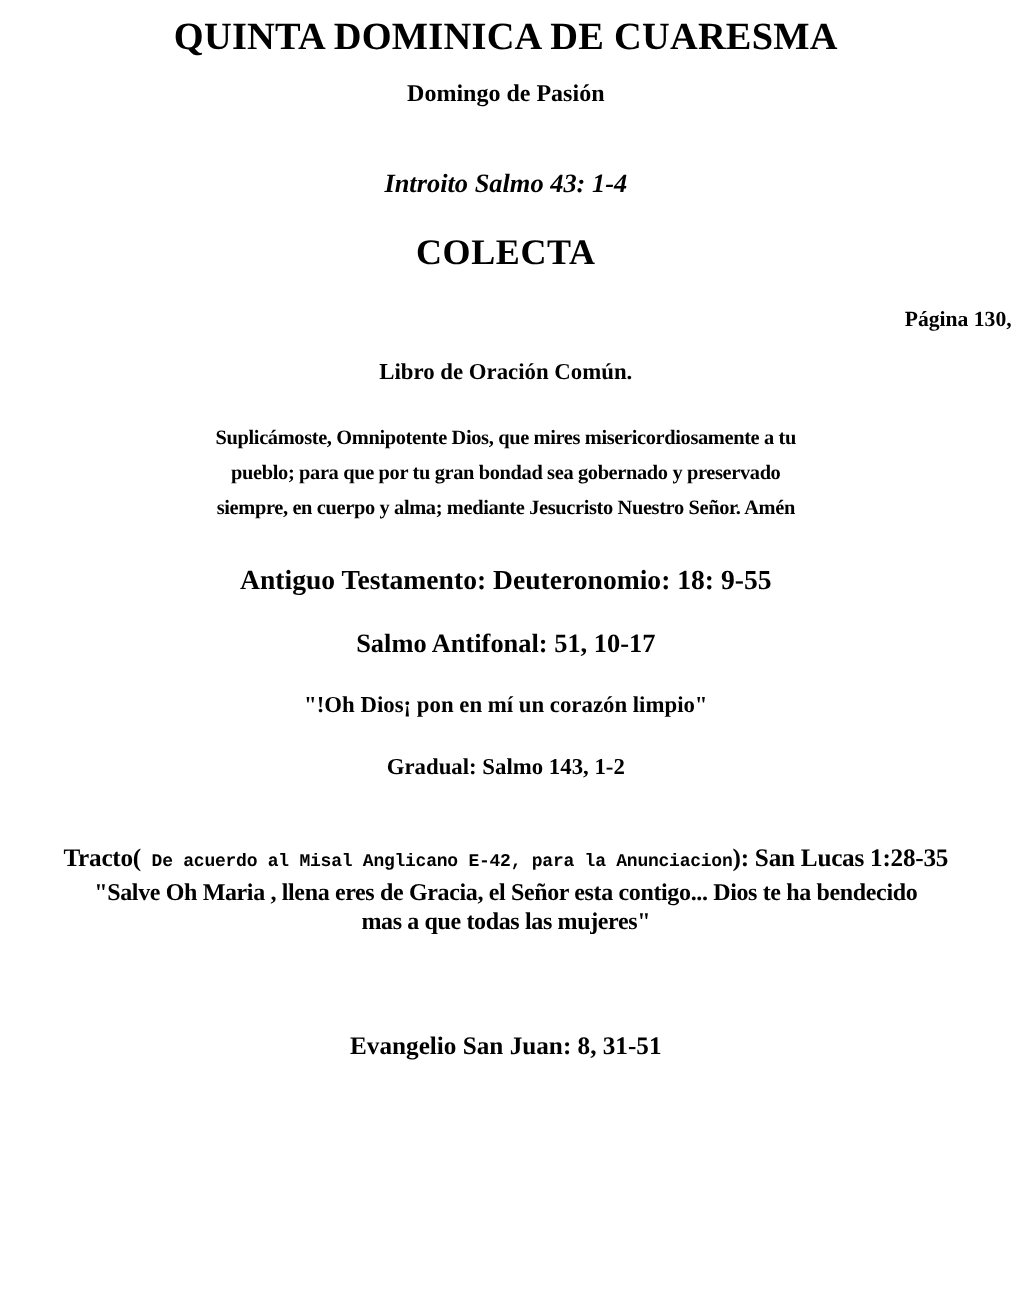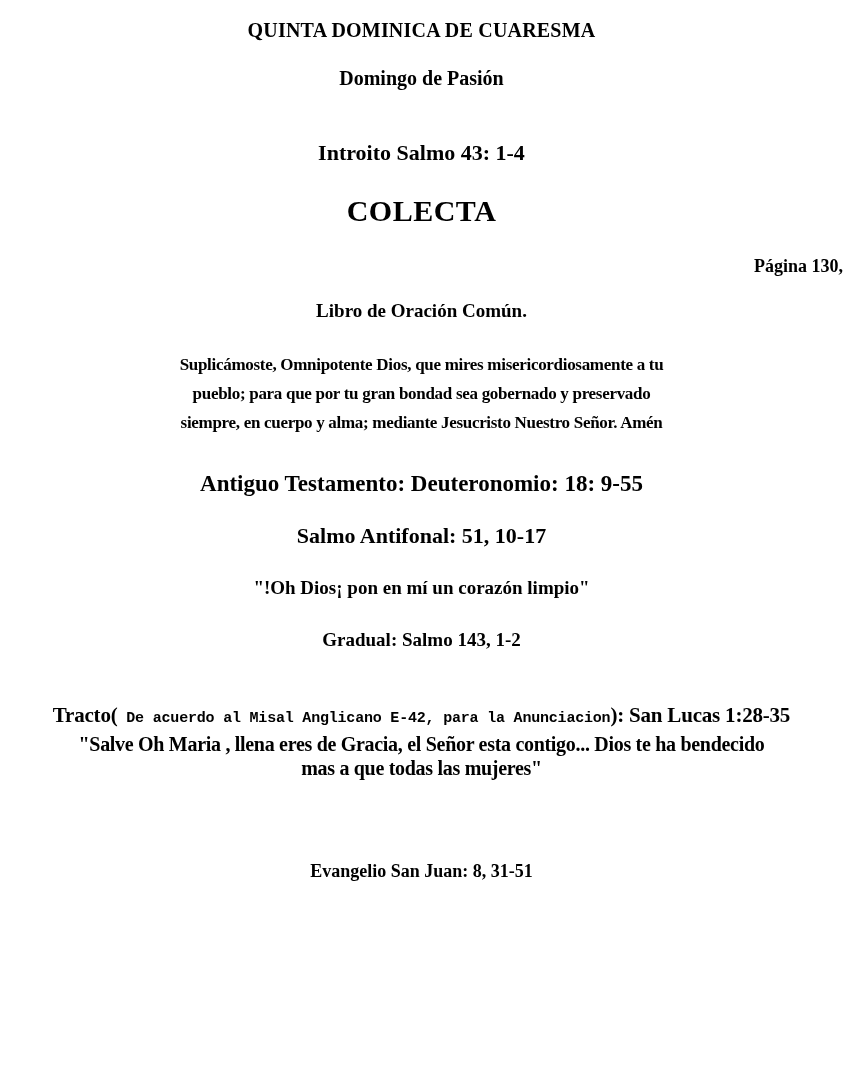--- a/index.html
+++ b/index.html
@@ -14,43 +14,43 @@
   .doc {
     width: 843px;
     height: 1083px;
     box-sizing: border-box;
     padding-top: 14px;
     text-align: center;
     font-weight: bold;
   }
   .doc > div { margin: 0 auto; }
 
-  .title        { font-size: 20px; line-height: 32px; letter-spacing: 0.2px; }
+  .title        { font-size: 32px; line-height: 32px; letter-spacing: 0.2px; }
   .subtitle     { font-size: 20px; line-height: 24px; margin-top: 20px !important; }
   .date-line    { font-size: 18px; line-height: 22px; margin-top: 50px !important; }
-  .introit      { font-size: 22px; line-height: 26px; margin-top: 50px !important; }
+  .introit      { font-size: 22px; line-height: 26px; margin-top: 50px !important; font-style: italic; }
   .collect-head { font-size: 30px; line-height: 36px; margin-top: 27px !important; letter-spacing: 0.5px; }
   .page-ref     { font-size: 18px; line-height: 22px; margin-top: 26px !important; text-align: right; }
   .book-ref     { font-size: 19px; line-height: 23px; margin-top: 22px !important; }
   .prayer {
     font-size: 17px; line-height: 29px; margin-top: 28px !important;
     max-width: 790px; white-space: pre-line; letter-spacing: -0.3px;
   }
   .old-testament { font-size: 23px; line-height: 27px; margin-top: 33px !important; }
   .antiphonal    { font-size: 22px; line-height: 26px; margin-top: 26px !important; }
   .psalm-quote   { font-size: 19px; line-height: 23px; margin-top: 27px !important; }
   .new-testament { font-size: 23px; line-height: 27px; margin-top: 51px !important; }
   .gradual       { font-size: 19px; line-height: 23px; margin-top: 29px !important; }
   .tract-line    { font-size: 21px; line-height: 26px; margin-top: 51px !important; letter-spacing: -0.2px; }
   .tract-note    { font-size: 15px; font-family: Liberation Mono, monospace; }
   .tract-quote {
     font-size: 20px; line-height: 24px; margin-top: 0 !important;
     max-width: 810px; white-space: pre-line; letter-spacing: -0.3px;
   }
-  .gospel        { font-size: 18px; line-height: 25px; margin-top: 79px !important; }
+  .gospel        { font-size: 21px; line-height: 25px; margin-top: 79px !important; }
 </style>
 </head>
 <body>
 
 <div class="doc">
 
   <div class="title">QUINTA DOMINICA DE CUARESMA</div>
 
   <div class="subtitle">Domingo de Pasión</div>
 

